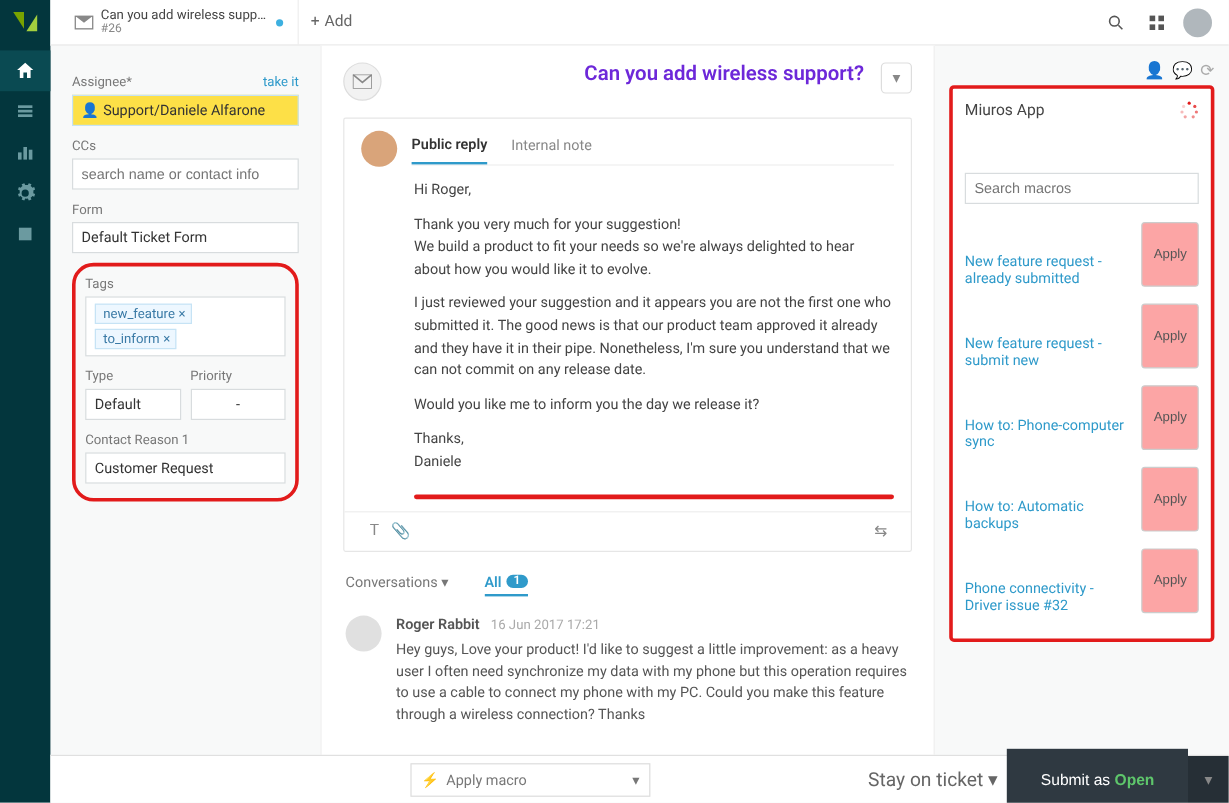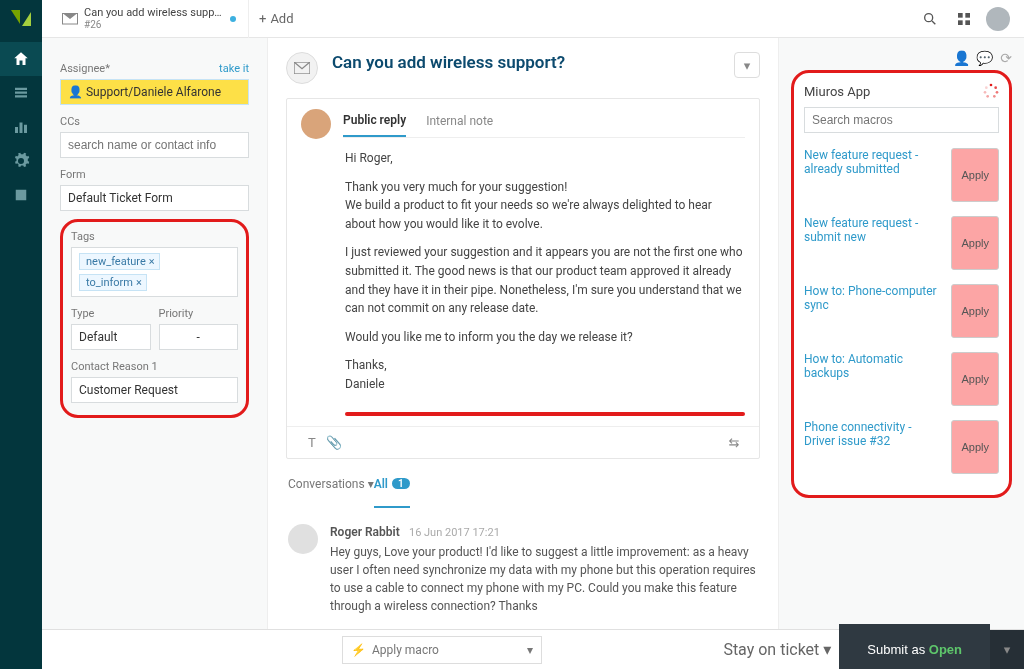--- a/index.html
+++ b/index.html
@@ -51,56 +51,56 @@
 .tag-chip { background:#edf7ff; border:1px solid #c6e3f5; color:#3a7aa6; padding:1px 4px 1px 6px; font-size:11px; display:flex; align-items:center; gap:3px; }
 .tag-chip .x { color:#3a7aa6; cursor:pointer; font-size:11px; }
 .row2 { display:flex; gap:8px; }
 .row2 > div { flex:1; }
 .highlight-box { border:3px solid #e21b1b; border-radius:18px; padding:8px 8px 12px; margin-top:8px;}
 
 
 .center { flex:1; display:flex; flex-direction:column; min-width:0; border-left:1px solid #eee; border-right:1px solid #eee; background:#fff; overflow-y:auto;}
 .header { display:flex; gap:14px; padding:14px 18px 10px; align-items:flex-start; }
 .mail-circle { width:32px; height:32px; border-radius:50%; background:#f2f2f2; border:1px solid #ddd; display:flex; align-items:center; justify-content:center; color:#888;}
-.header h2 { font-size:17px; font-weight:600; color:#0c4a6e;}
+.header h2 { font-size:17px; font-weight:600; color:#6d28d9;text-align:right;}
 .meta { font-size:11px; color:#999; margin-top:2px; }
 .meta a { color:#2f9aca; text-decoration:none; }
 .caret-box { margin-left:auto; width:26px; height:26px; border:1px solid #ddd; border-radius:4px; display:flex; align-items:center; justify-content:center; color:#888; cursor:pointer;}
 .reply-card { margin:4px 18px 0; border:1px solid #e6e6e6; border-radius:2px; }
 .reply-head { display:flex; gap:12px; padding:10px 14px 0; align-items:flex-start;}
 .avatar-sm{width:30px;height:30px;border-radius:50%;background:#d9a47a;}
 .reply-tabs{display:flex; gap:20px; font-size:12px; border-bottom:1px solid #eee;align-items:center;}
 .reply-tab{padding:4px 0 8px; color:#888; cursor:pointer;}
 .reply-tab.active{color:#333; border-bottom:2px solid #2f9aca; font-weight:600;}
 .reply-body{padding:10px 14px 4px 58px; font-size:12px; color:#444; line-height:1.55;}
 .reply-body p{margin-bottom:10px;}
 .red-underline{height:4px;background:#e21b1b;margin:4px 14px 10px 58px;border-radius:2px;}
 .reply-footer{display:flex;align-items:center;padding:8px 14px;border-top:1px solid #eee;color:#888;}
 .reply-footer .spacer{flex:1;}
 .iconbtn{width:22px;display:flex;justify-content:center;cursor:pointer;}
 
-.conv-bar { display:flex; padding:18px 20px 4px; font-size:12px; color:#777;}
+.conv-bar { display:flex; gap:30px; padding:18px 20px 4px; font-size:12px; color:#777;}
 .conv-dd{cursor:pointer;}
-.filter-all{color:#2f9aca;font-weight:600;border-bottom:2px solid #2f9aca;padding-bottom:15px;display:flex;align-items:center;gap:4px;}
+.filter-all{color:#2f9aca;font-weight:600;border-bottom:2px solid #2f9aca;padding-bottom:3px;display:flex;align-items:center;gap:4px;}
 .badge-count{background:#2f9aca;color:#fff;border-radius:8px;padding:0 6px;font-size:10px;}
 
 .msg{display:flex;gap:12px;padding:12px 20px;}
 .msg .av{width:30px;height:30px;border-radius:50%;background:#e0e0e0;flex-shrink:0;}
 .msg .name{font-size:12px;font-weight:600;color:#555;}
 .msg .time{font-size:11px;color:#aaa;font-weight:400;margin-left:6px;}
 .msg .body{font-size:12px;color:#555;margin-top:4px;line-height:1.5;}
 
 
 .right{width:245px;padding:12px;overflow-y:auto;}
 .right-tools{display:flex;justify-content:flex-end;gap:6px;color:#aaa;font-size:14px;margin-bottom:4px;}
-.miuros-box{border:3px solid #e21b1b;border-radius:18px;padding:10px 10px 14px;background:#fff;}
+.miuros-box{border:3px solid #e21b1b;border-radius:4px;padding:10px 10px 14px;background:#fff;}
 .miuros-head{display:flex;justify-content:space-between;align-items:center;font-size:13px;color:#444;margin-bottom:8px;}
 .spinner{width:16px;height:16px;}
-.search-macros{width:100%;border:1px solid #d8dcde;padding:5px 7px;font-size:12px;color:#666;margin-bottom:8px;}
-.macro-row{display:flex;justify-content:space-between;align-items:flex-start;gap:8px;padding:7px 0;}
+.search-macros{width:100%;border:1px solid #d8dcde;padding:5px 7px;font-size:12px;color:#666;margin-bottom:8px;margin-top:36px;}
+.macro-row{display:flex;justify-content:space-between;align-items:flex-end;gap:8px;padding:7px 0;}
 .macro-row a{color:#2f9aca;font-size:12px;text-decoration:none;flex:1;}
 .apply-btn{background:#fca5a5;border:1px solid #ccc;color:#555;font-size:11px;padding:20px 9px;border-radius:3px;cursor:pointer;}
 
 
 .bottom{height:40px;background:#fff;border-top:1px solid #e0e0e0;display:flex;align-items:center;padding:0 0 0 0;}
 .apply-macro{margin-left:300px;width:200px;border:1px solid #ddd;height:28px;display:flex;align-items:center;padding:0 8px;font-size:12px;color:#777;cursor:pointer;gap:6px;}
 .apply-macro .caret{margin-left:auto;}
 .bottom .spacer{flex:1;}
 .stay{font-size:16px;color:#666;margin-right:8px;cursor:pointer;}
 .submit{background:#2f3941;color:#fff;height:52px;padding:0 28px;border:none;font-size:13px;cursor:pointer;}

